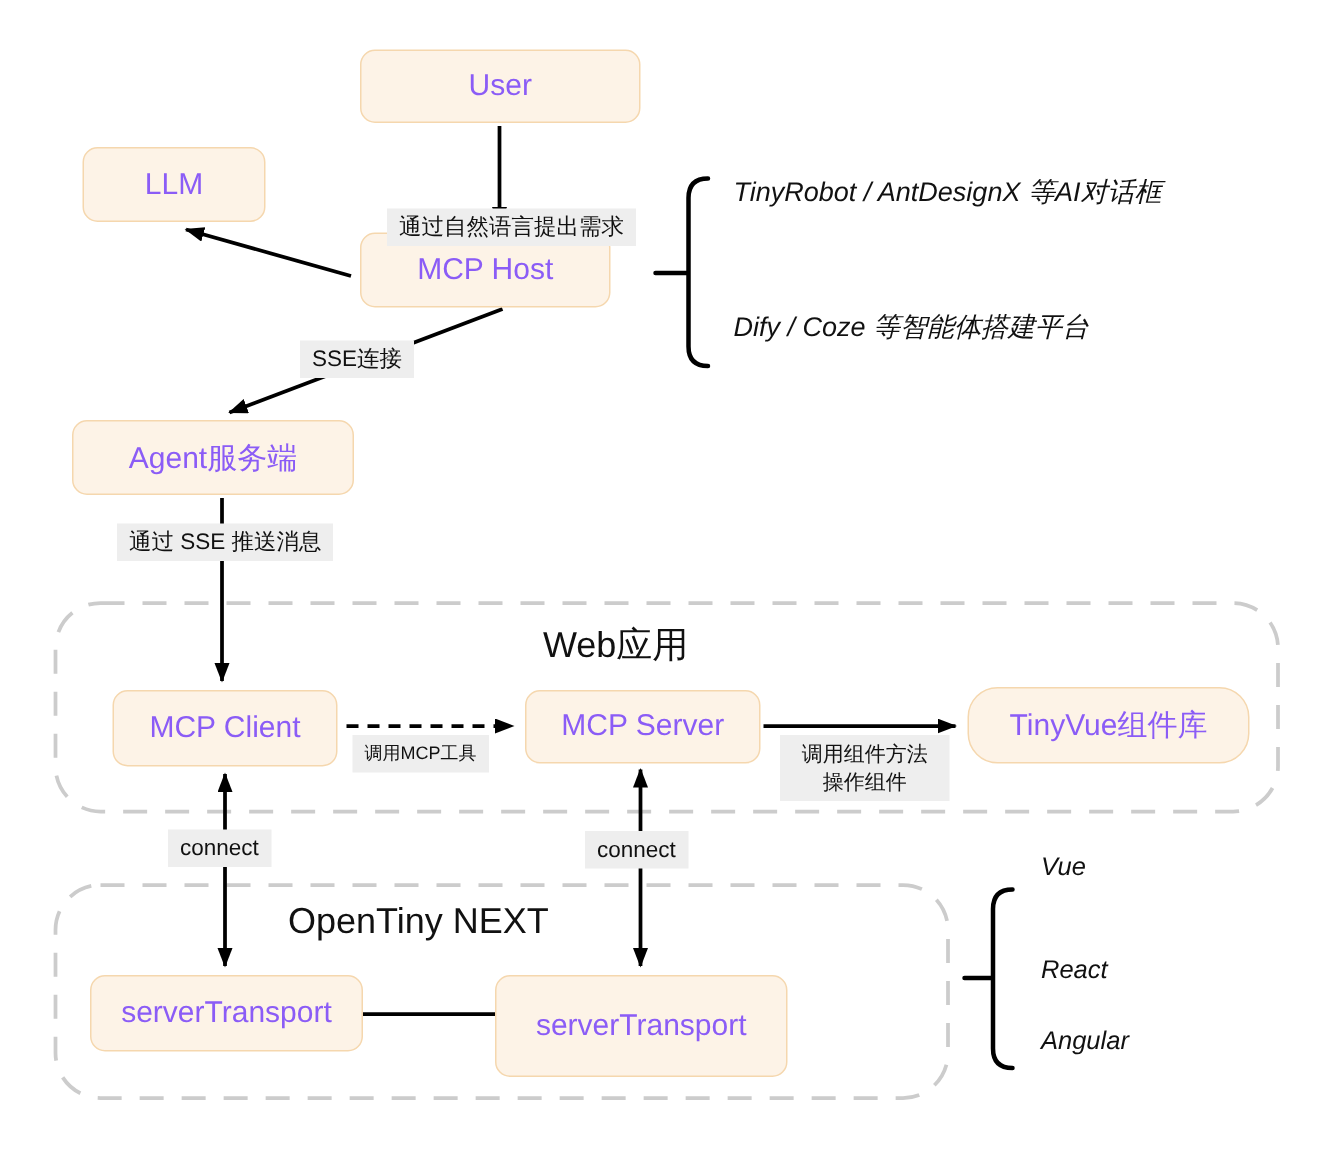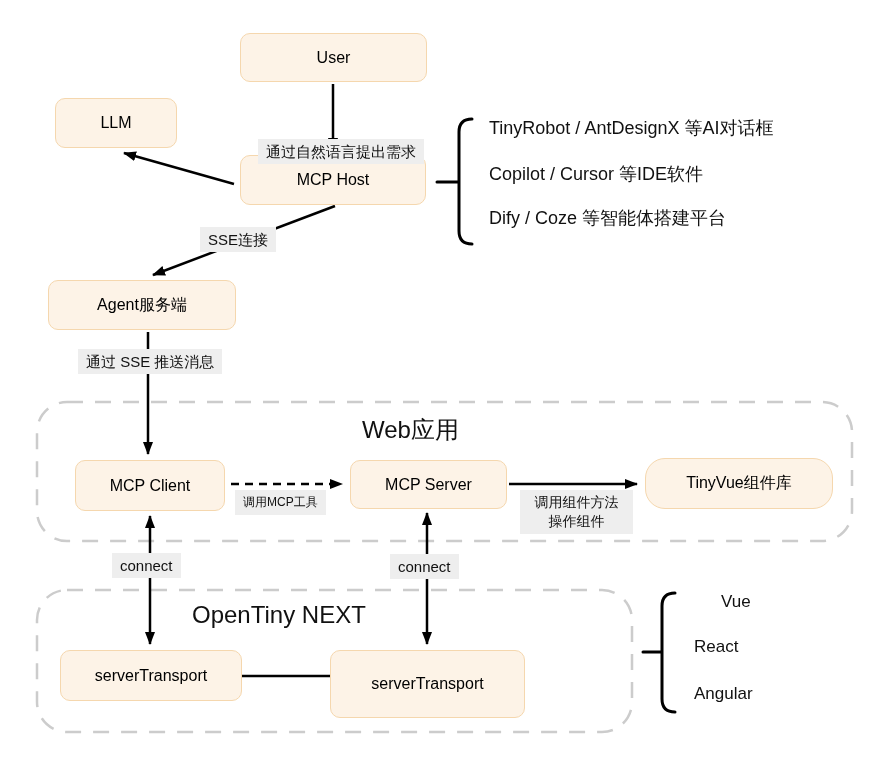--- a/index.html
+++ b/index.html
@@ -6,34 +6,34 @@
   .stage{
     position:relative;width:892px;height:768px;background:#ffffff;
     font-family:"Liberation Sans","DejaVu Sans",sans-serif;color:#111;
     overflow:hidden;
   }
   .layer{position:absolute;left:0;top:0;z-index:1;}
   .node{
     position:absolute;z-index:2;
     background:#fdf3e7;border:1.5px solid #f5d7ae;border-radius:10px;
     display:flex;align-items:center;justify-content:center;
-    font-size:16px;color:#000000;box-sizing:border-box;white-space:nowrap;
+    font-size:20px;color:#8b5cf6;box-sizing:border-box;white-space:nowrap;
   }
   .elabel{
     position:absolute;z-index:3;background:#eeeeee;color:#111;
     font-size:15px;padding:3px 8px;white-space:nowrap;line-height:19px;
   }
   .elabel2{
     position:absolute;z-index:3;background:#eeeeee;color:#111;
     font-size:14px;padding:3px 6px;text-align:center;line-height:19px;
   }
   .gtitle{
     position:absolute;z-index:2;font-size:24px;color:#111;white-space:nowrap;
   }
-  .list-item{position:absolute;z-index:2;color:#111;white-space:nowrap;}
+  .list-item{position:absolute;z-index:2;color:#111;white-space:nowrap;font-style:italic;}
   .host-item{font-size:18px;}
   .fw-item{font-size:17px;}
 </style>
 </head>
 <body>
 
 <div class="stage">
 
   <svg class="layer" width="892" height="768" viewBox="0 0 892 768">
     <defs>
@@ -57,21 +57,21 @@
     <line x1="231" y1="484" x2="342" y2="484" stroke="#000" stroke-width="2.5" stroke-dasharray="8 6" marker-end="url(#arw)"></line>
     <line x1="509" y1="484" x2="637" y2="484" stroke="#000" stroke-width="2.5" marker-end="url(#arw)"></line>
     <line x1="242" y1="676" x2="330" y2="676" stroke="#000" stroke-width="2.5"></line>
 
     <path d="M472,119 Q459,119 459,132 L459,231 Q459,244 472,244 M437,182 L459,182" stroke="#000" stroke-width="3" fill="none" stroke-linecap="round"></path>
     <path d="M675,593 Q662,593 662,606 L662,699 Q662,712 675,712 M643,652 L662,652" stroke="#000" stroke-width="3" fill="none" stroke-linecap="round"></path>
   </svg>
 
   <div class="node" style="left:240px;top:33px;width:187px;height:49px;">User</div>
   <div class="node" style="left:55px;top:98px;width:122px;height:50px;">LLM</div>
-  <div class="node" style="left:240px;top:155px;width:186px;height:50px;">MCP Host</div>
+  <div class="node" style="left:240px;top:155px;width:167px;height:50px;">MCP Host</div>
   <div class="node" style="left:48px;top:280px;width:188px;height:50px;">Agent服务端</div>
   <div class="node" style="left:75px;top:460px;width:150px;height:51px;">MCP Client</div>
   <div class="node" style="left:350px;top:460px;width:157px;height:49px;">MCP Server</div>
   <div class="node" style="left:645px;top:458px;width:188px;height:51px;border-radius:20px;">TinyVue组件库</div>
   <div class="node" style="left:60px;top:650px;width:182px;height:51px;">serverTransport</div>
   <div class="node" style="left:330px;top:650px;width:195px;height:68px;">serverTransport</div>
 
   <div class="gtitle" style="left:362px;top:414px;">Web应用</div>
   <div class="gtitle" style="left:192px;top:601px;">OpenTiny NEXT</div>
 
@@ -80,20 +80,19 @@
   <div class="elabel" style="left:78px;top:349px;">通过 SSE 推送消息</div>
   <div class="elabel" style="left:235px;top:490px;font-size:12px;">调用MCP工具</div>
   <div class="elabel2" style="left:520px;top:490px;width:101px;">
     <div>调用组件方法</div>
     <div>操作组件</div>
   </div>
   <div class="elabel" style="left:112px;top:553px;">connect</div>
   <div class="elabel" style="left:390px;top:554px;">connect</div>
 
   <div class="list-item host-item" style="left:489px;top:116px;">TinyRobot / AntDesignX 等AI对话框</div>
-  <div class="list-item host-item" style="left:489px;top:162px;">Copilot / Cursor 等IDE软件</div>
   <div class="list-item host-item" style="left:489px;top:206px;">Dify / Coze 等智能体搭建平台</div>
 
-  <div class="list-item fw-item" style="left:694px;top:592px;margin-left:27px;">Vue</div>
+  <div class="list-item fw-item" style="left:694px;top:568px;">Vue</div>
   <div class="list-item fw-item" style="left:694px;top:637px;">React</div>
   <div class="list-item fw-item" style="left:694px;top:684px;">Angular</div>
 
 </div>
 
 </body></html>

